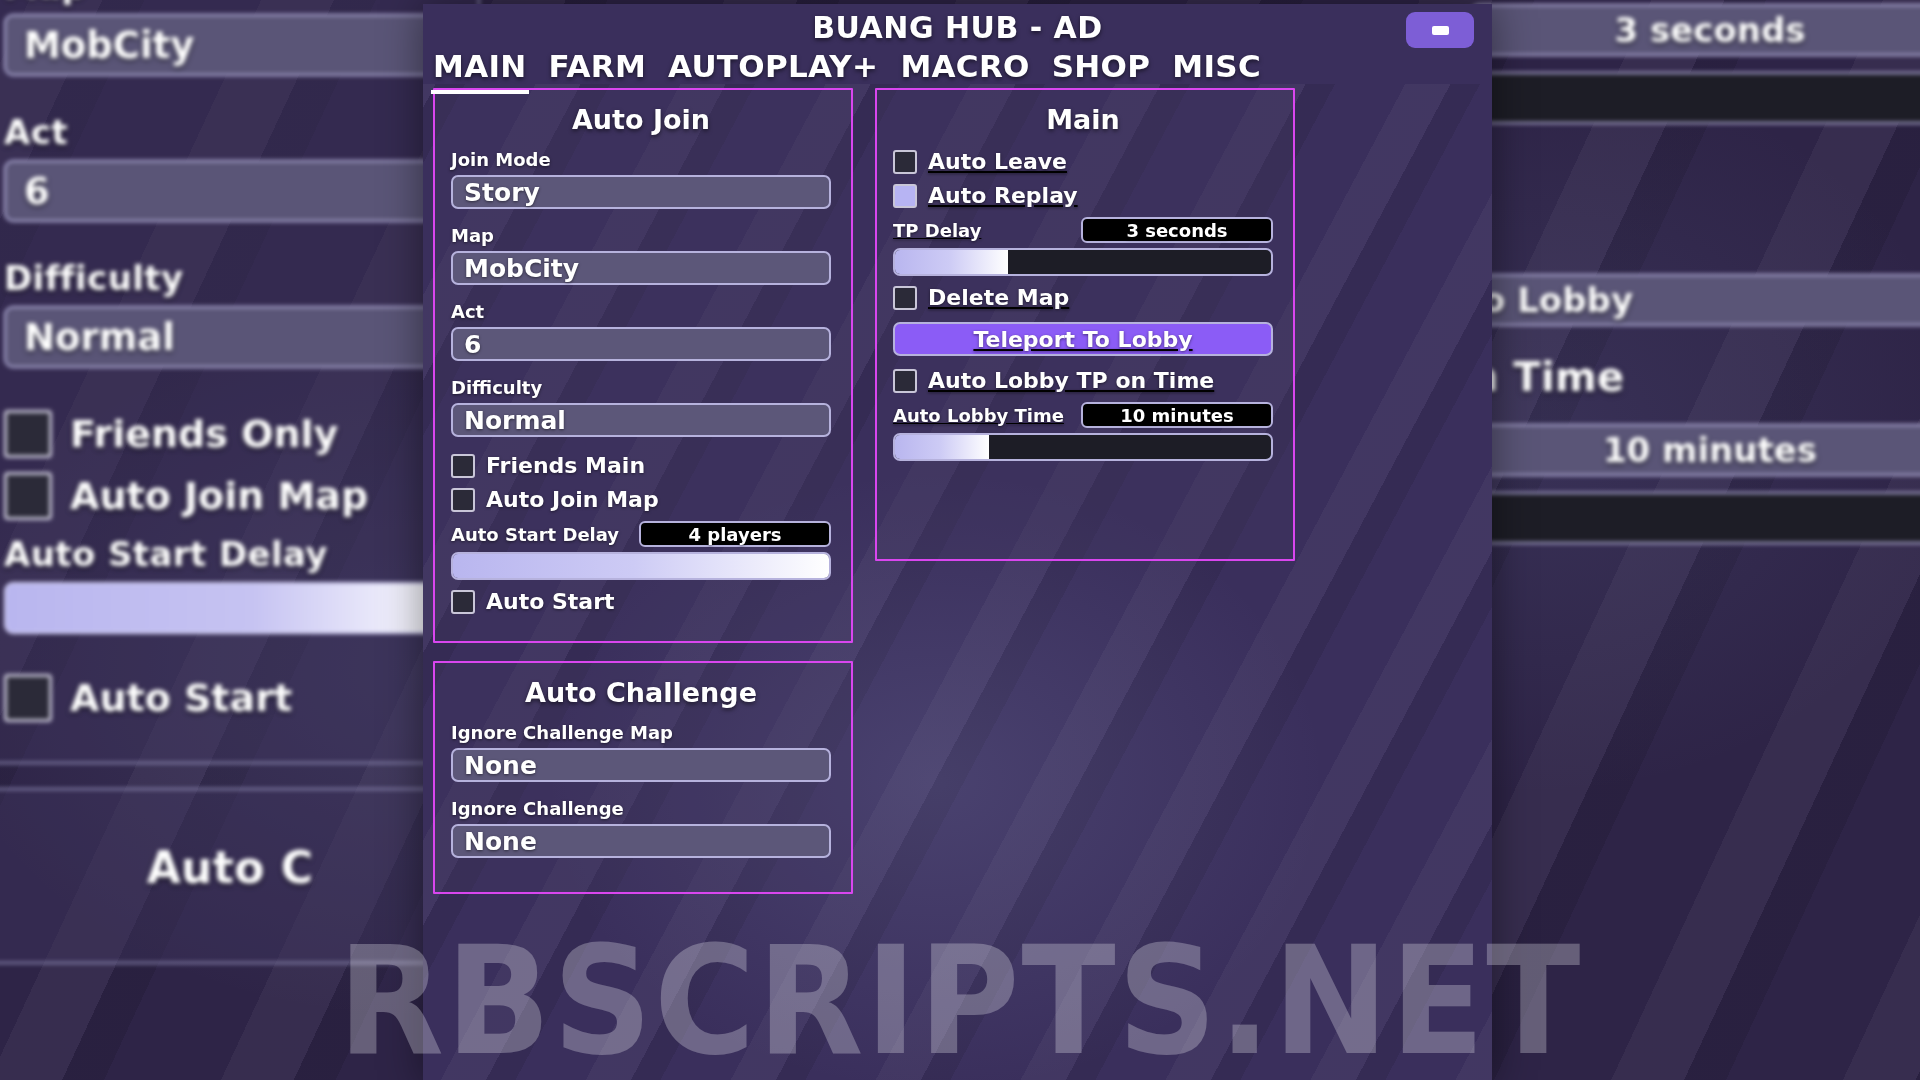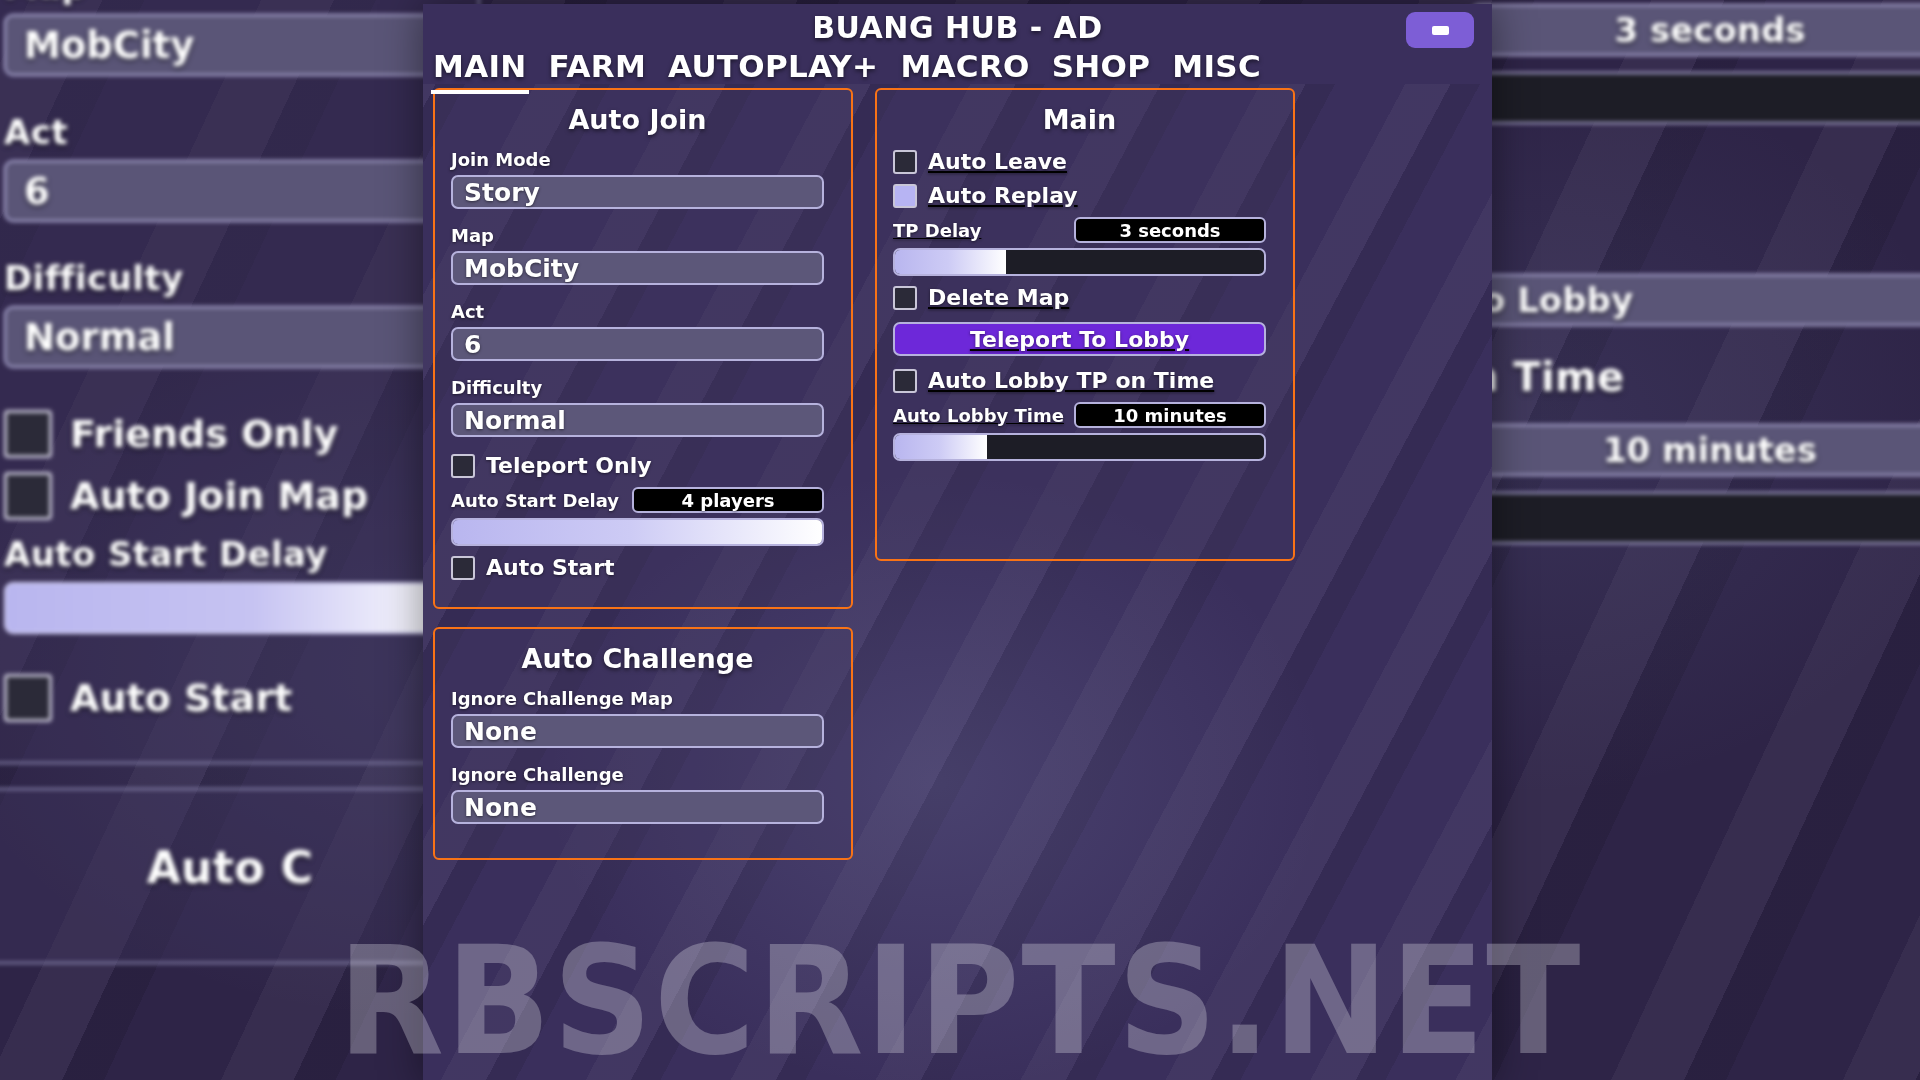--- a/index.html
+++ b/index.html
@@ -209,24 +209,24 @@
     display: flex;
     gap: 22px;
     padding: 4px 12px 0 10px;
     box-sizing: border-box;
   }
   .col { width: 100%; }
   .col-left  { flex: 0 0 420px; }
   .col-right { flex: 0 0 420px; }
 
   .card {
-    border: 2px solid #f97316;
-    border-radius: 6px;
+    border: 2px solid #d946ef;
+    border-radius: 1px;
     background: rgba(66,55,96,0.30);
-    padding: 12px 27px 18px 16px;
+    padding: 12px 20px 18px 16px;
     box-sizing: border-box;
     margin-bottom: 18px;
     position: relative;
   }
   .card-title {
     text-align: center;
     color: #ffffff;
     font-weight: bold;
     font-size: 27px;
     margin: 2px 0 14px 0;
@@ -316,21 +316,21 @@
     margin-bottom: 8px;
     cursor: pointer;
   }
   .slider-fill {
     height: 100%;
     background: linear-gradient(90deg,#b9b6ef 0%, #cdcbf5 48%, #ffffff 100%);
   }
   .action-btn {
     height: 34px;
     border-radius: 7px;
-    background: #6d28d9;
+    background: #8b5cf6;
     border: 2px solid #b6b2dd;
     color: #ffffff;
     font-weight: bold;
     font-size: 22px;
     display: flex;
     align-items: center;
     justify-content: center;
     box-sizing: border-box;
     margin: 12px 0;
     cursor: pointer;
@@ -445,23 +445,27 @@
         <div class="dropdown">MobCity</div>
 
         <div class="field-label">Act</div>
         <div class="dropdown">6</div>
 
         <div class="field-label">Difficulty</div>
         <div class="dropdown">Normal</div>
 
         <div class="check-row">
           <div class="checkbox"></div>
-          <span class="check-label">Teleport Only</span>
+          <span class="check-label">Friends Main</span>
         </div>
 
+        <div class="check-row">
+          <div class="checkbox"></div>
+          <span class="check-label">Auto Join Map</span>
+        </div>
 
         <div class="slider-head">
           <span class="slider-label">Auto Start Delay</span>
           <span class="slider-value">4 players</span>
         </div>
         <div class="slider-track">
           <div class="slider-fill" style="width: 100%;"></div>
         </div>
 
         <div class="check-row">

